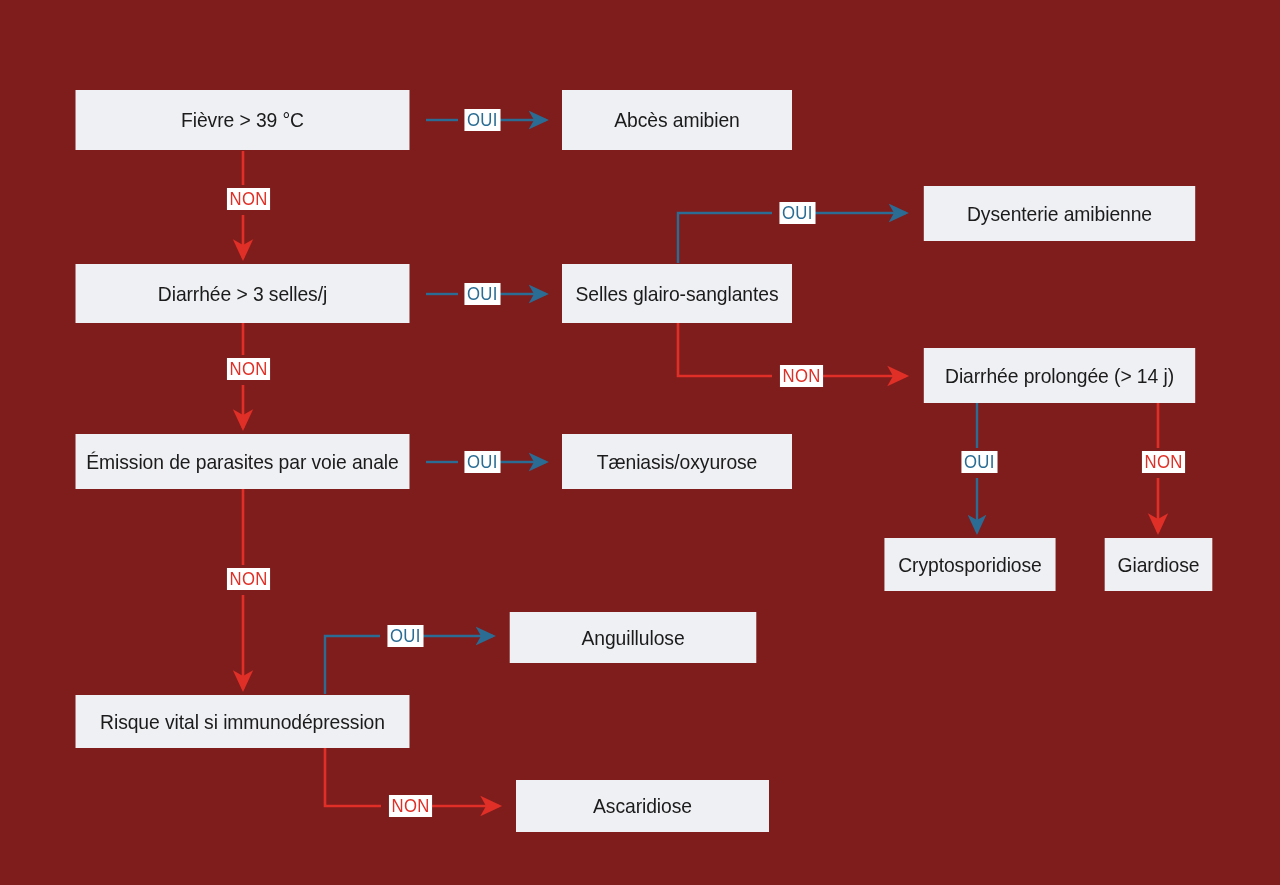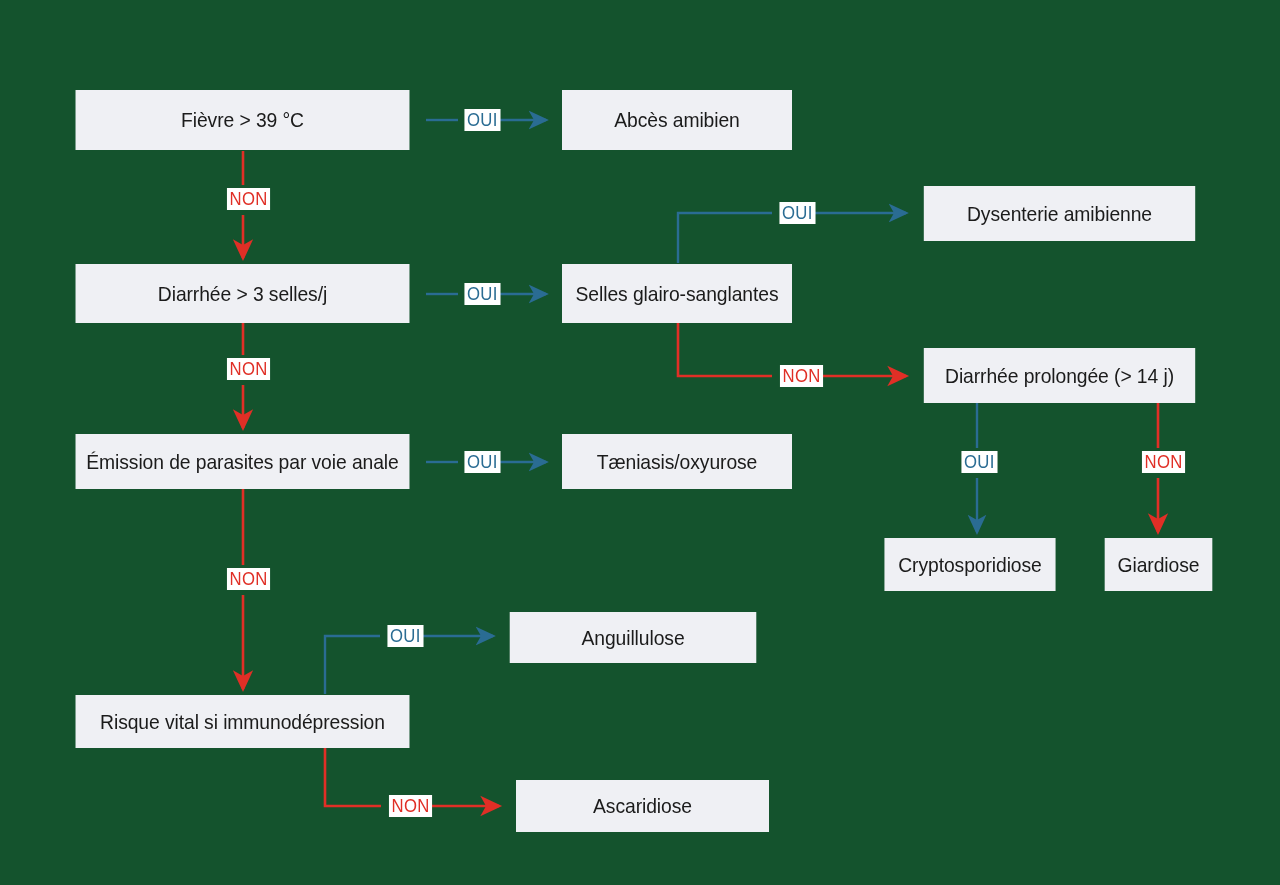--- a/index.html
+++ b/index.html
@@ -7,21 +7,21 @@
     padding: 0;
     background: #ffffff;
   }
   body {
     font-family: "Liberation Sans", sans-serif;
   }
   #canvas {
     position: relative;
     width: 1280px;
     height: 885px;
-    background: #14532d;
+    background: #7f1d1d;
     overflow: hidden;
   }
   .node {
     position: absolute;
     background: #eff0f4;
     display: flex;
     align-items: center;
     justify-content: center;
     box-sizing: border-box;
     color: #1b1b1b;

